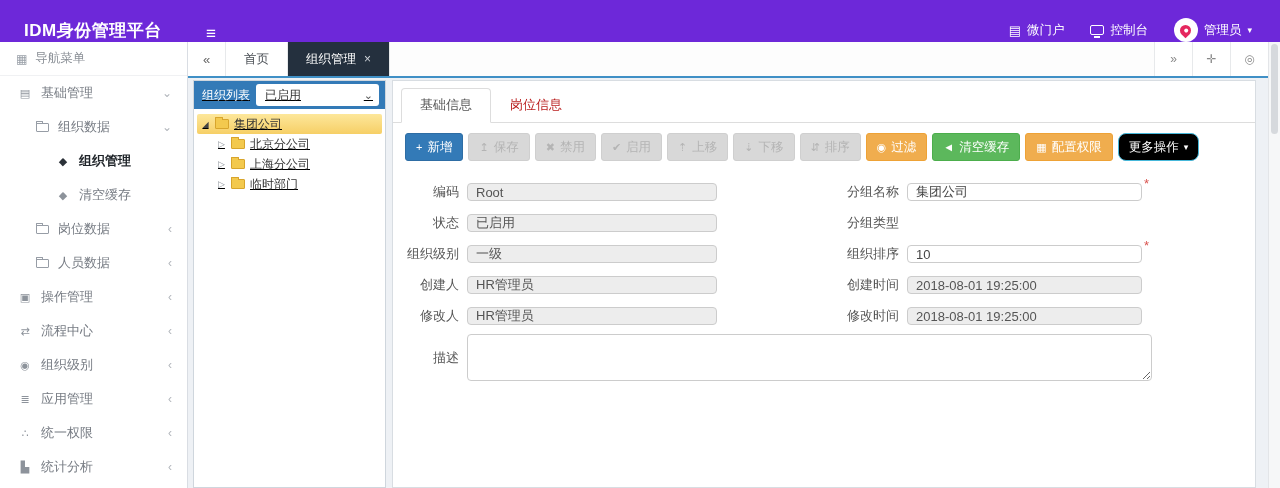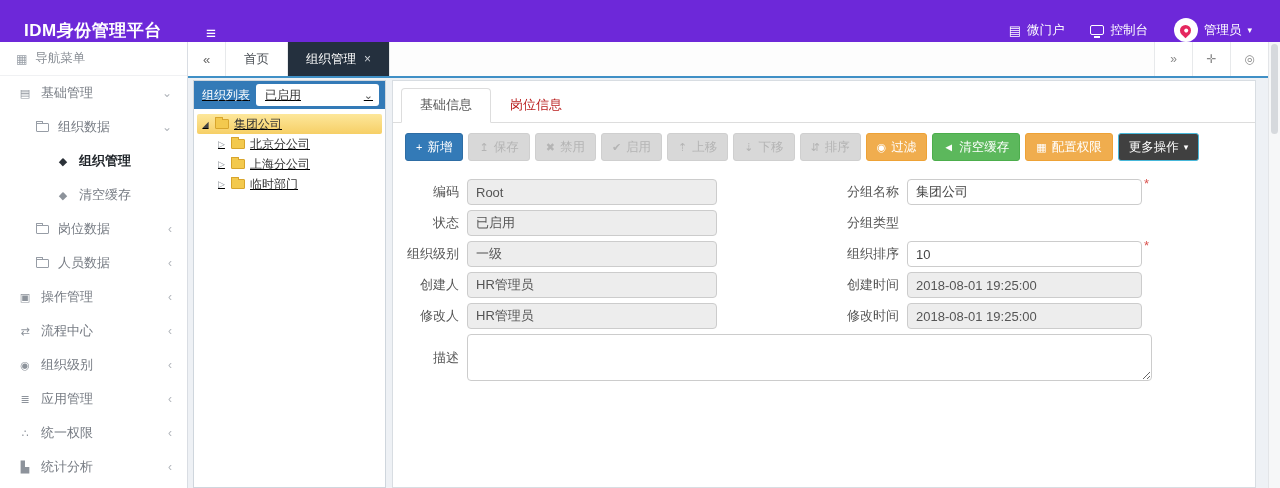--- a/index.html
+++ b/index.html
@@ -87,30 +87,30 @@
 
   
   .toolbar { display:flex; gap:5px; padding:10px 12px 4px 12px; flex-wrap:nowrap; }
   .btn { height:28px; line-height:26px; padding:0 10px; border-radius:3px; font-size:12.5px; cursor:pointer;
          border:1px solid transparent; display:flex; align-items:center; gap:5px; white-space:nowrap; }
   .btn .bi { font-size:11px; line-height:1; }
   .btn.primary { background:#337ab7; border-color:#2e6da4; color:#fff; }
   .btn.disabled { background:#d8d8d8; border-color:#cfcfcf; color:#b4b4b4; cursor:default; }
   .btn.warning { background:#f0ad4e; border-color:#eea236; color:#fff; }
   .btn.success { background:#5cb85c; border-color:#4cae4c; color:#fff; }
-  .btn.info    { background:#404040; border-color:#46b8da; color:#fff; }
+  .btn.info    { background:#000000; border-color:#46b8da; color:#fff;border-radius:8px; }
 
   
   .form { padding:14px 28px 0 10px; font-size:13px; }
   .frow { display:flex; margin-bottom:5px; align-items:flex-start; }
   .fgroup { display:flex; align-items:center; position:relative; }
   .flabel { width:56px; text-align:right; color:#555; margin-right:8px; line-height:26px; flex-shrink:0; }
   .fgroup.right { margin-left:116px; }
   .fgroup.right .flabel { width:66px; }
-  .finput { height:26px; border:1px solid #ccc; border-radius:4px; padding:0 8px; font-size:13px; color:#444;
+  .finput { height:18px; border:1px solid #ccc; border-radius:4px; padding:0 8px; font-size:13px; color:#444;
             font-family:"Liberation Sans","DejaVu Sans",sans-serif; background:#fff; }
   .finput.ro { background:#ededed; color:#555; }
   .w250 { width:250px; } .w235 { width:235px; }
   .req { color:#d9534f; font-size:13px; margin-left:2px; line-height:10px; align-self:flex-start; }
   .ftext { width:685px; height:47px; border:1px solid #ccc; border-radius:4px; padding:4px 8px; font-size:13px;
            resize:vertical; font-family:"Liberation Sans","DejaVu Sans",sans-serif; }
 
   
   .pagebar { width:12px; background:#f6f7f8; border-left:1px solid #e3e5e8; flex-shrink:0; position:relative; }
   .pagebar .thumb { position:absolute; top:2px; left:2px; right:2px; height:90px; background:#d6d9dd; border-radius:4px; }

